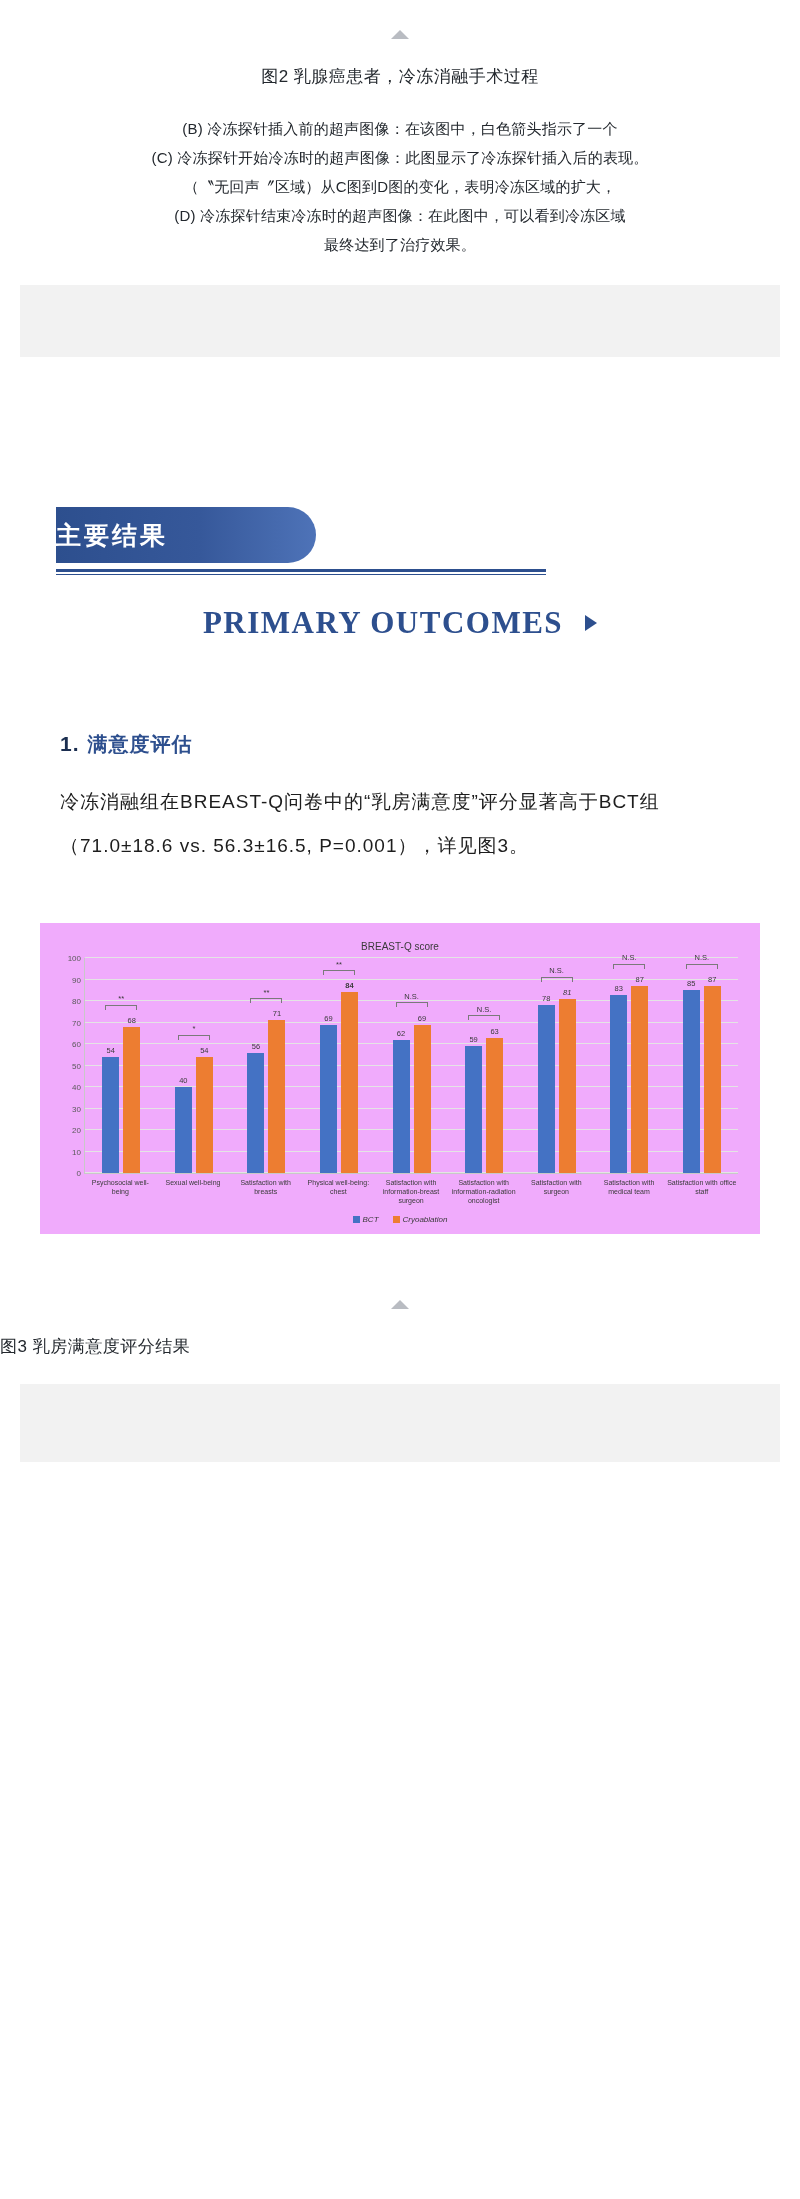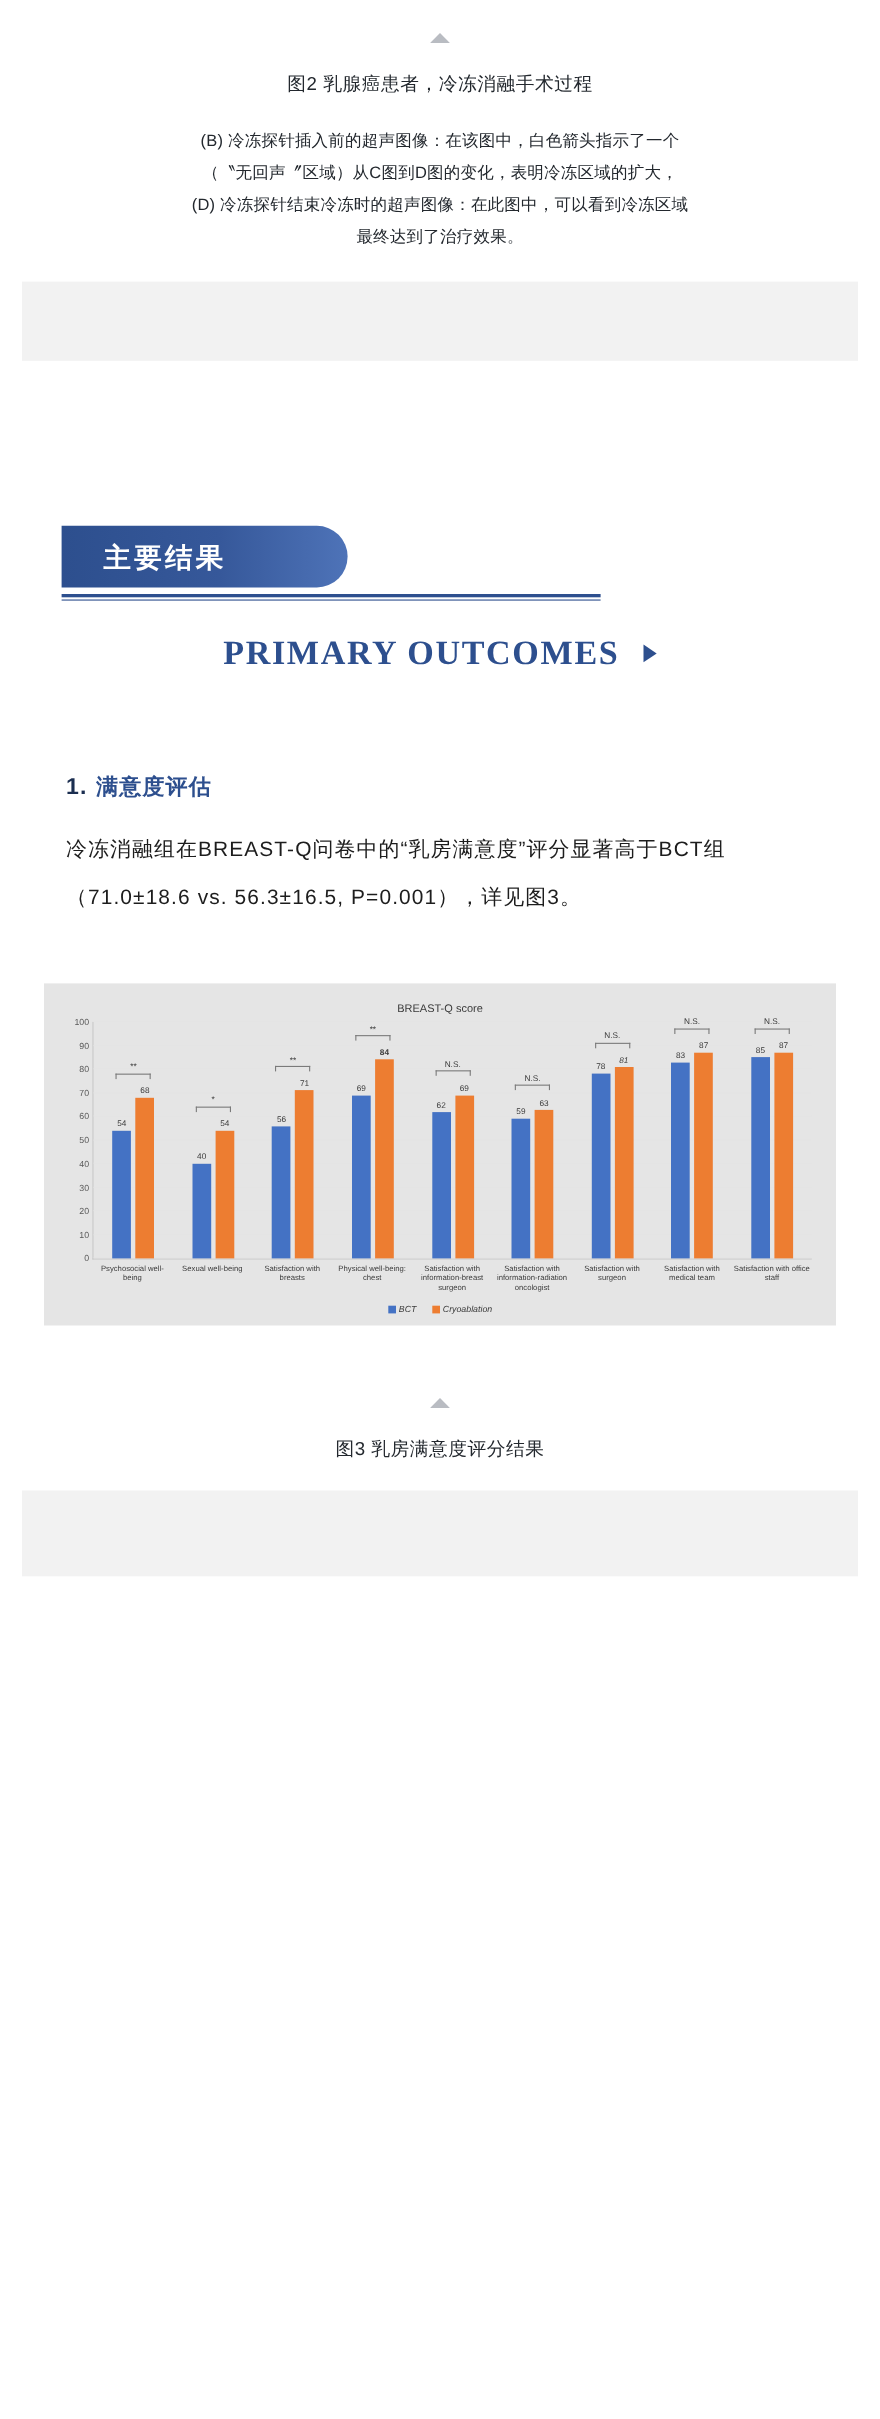--- a/index.html
+++ b/index.html
@@ -71,21 +71,20 @@
     background: linear-gradient(90deg, #2d4f8e 0%, #36589a 55%, #4e73b8 100%);
     border-radius: 0 28px 28px 0;
     display: flex;
     align-items: center;
   }
   .banner-text {
     color: #ffffff;
     font-size: 25px;
     font-weight: bold;
     letter-spacing: 3px;
-    padding-left: 38px;
   }
   .banner-rule {
     height: 3px;
     background: #2d4f8e;
     width: 490px;
     margin-top: 6px;
   }
   .banner-rule-thin {
     height: 1px;
     background: #2d4f8e;
@@ -138,21 +137,21 @@
     margin-top: 22px;
     font-size: 19px;
     line-height: 44px;
     color: #1d1d1d;
     letter-spacing: 1px;
   }
 
   
   .chart-card {
     margin: 55px 40px 0 40px;
-    background: #e5e5e5;
+    background: #f0abfc;
     padding: 18px 14px 10px 14px;
   }
   .chart-title {
     text-align: center;
     font-size: 10px;
     color: #3a3a3a;
     margin-bottom: 6px;
   }
   .plot {
     position: relative;
@@ -255,21 +254,20 @@
   .swatch {
     width: 7px; height: 7px;
     margin-right: 3px;
   }
   .swatch.bct { background: #4472c4; }
   .swatch.cryo { background: #ed7d31; }
 
   
   .fig3-block {
     margin-top: 66px;
-    text-align: center;
   }
   .fig3-title {
     margin-top: 24px;
     font-size: 17px;
     color: #23282e;
     letter-spacing: 0.5px;
   }
   .bottom-band {
     margin-top: 26px;
     height: 78px;
@@ -281,20 +279,21 @@
 </head>
 <body>
 
 <div class="page">
 
   <div class="fig2-block">
     <div class="triangle-up"></div>
     <div class="fig2-title">图2  乳腺癌患者，冷冻消融手术过程</div>
     <div class="fig2-lines">
       <div>(B) 冷冻探针插入前的超声图像：在该图中，白色箭头指示了一个</div>
+      <div>(C) 冷冻探针开始冷冻时的超声图像：此图显示了冷冻探针插入后的表现。</div>
       <div>（〝无回声〞区域）从C图到D图的变化，表明冷冻区域的扩大，</div>
       <div>(D) 冷冻探针结束冷冻时的超声图像：在此图中，可以看到冷冻区域</div>
       <div>最终达到了治疗效果。</div>
     </div>
     <div class="grey-band"></div>
   </div>
 
   <div class="section-wrap">
     <div class="banner">
       <span class="banner-text">主要结果</span>

